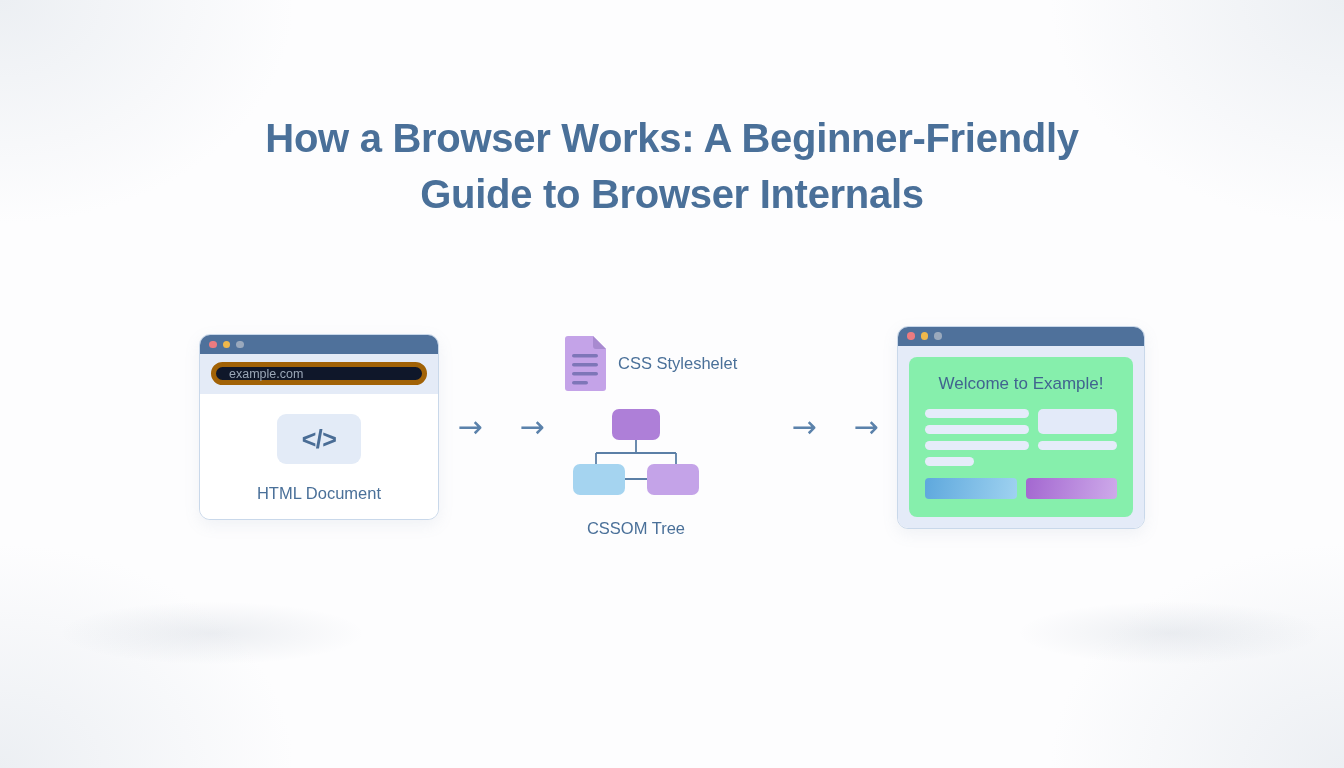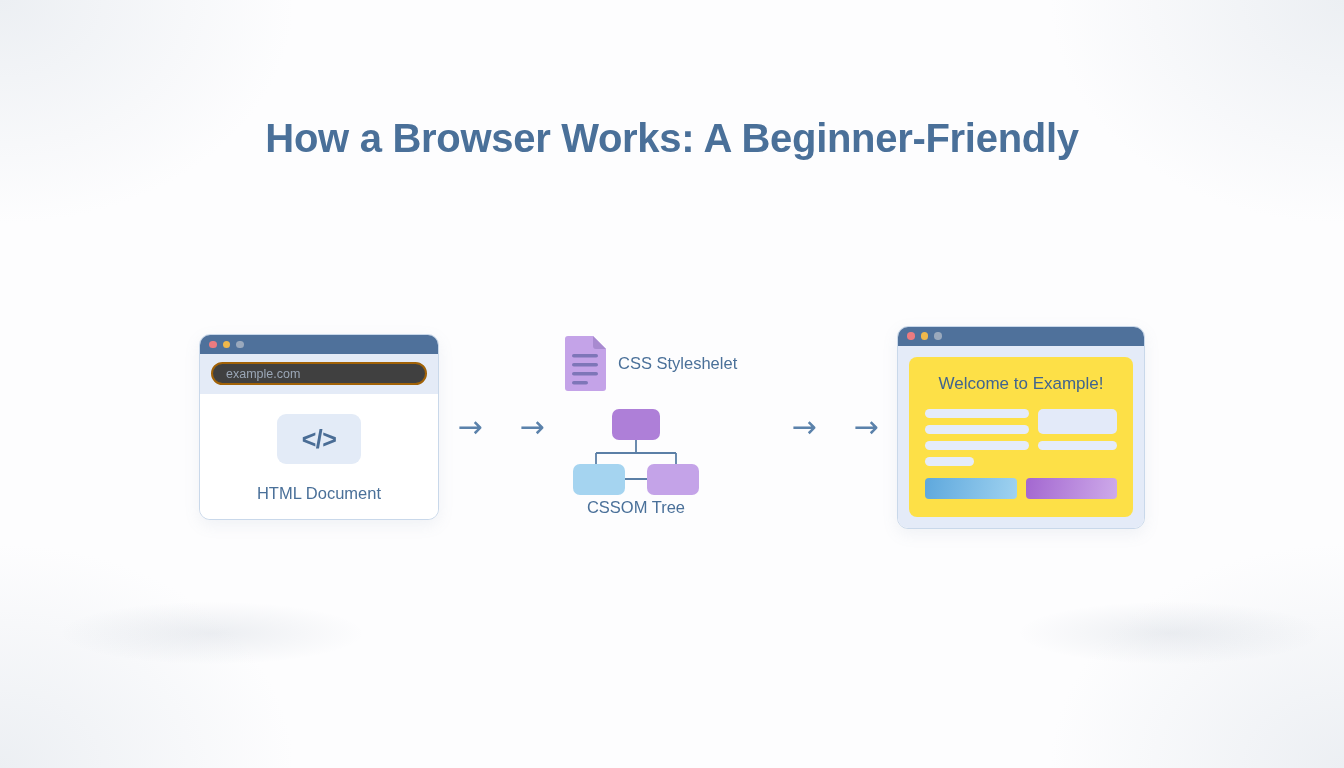--- a/index.html
+++ b/index.html
@@ -94,22 +94,22 @@
     gap: 6px;
   }
   .dot { width: 7.5px; height: 7.5px; border-radius: 50%; flex: none; }
 
   .urlbar-wrap {
     background: #e4ebf7;
     padding: 8px 11px 9px 11px;
   }
   .urlbar {
     height: 23px;
-    background: #404040;
-    border: 2px solid #a16207;
+    background: #0f172a;
+    border: 5px solid #a16207;
     border-radius: 12px;
     display: flex;
     align-items: center;
     padding-left: 13px;
     font-size: 12.5px;
     color: #9aa6b6;
   }
 
   .browser-body {
     background: #ffffff;
@@ -155,33 +155,33 @@
   .dom-wrap { width: 130px; height: 112px; position: relative; }
 
   
   .cssom-group { position: relative; width: 210px; height: 185px; }
   .sheet-row {
     position: absolute; top: 0; left: 0;
     display: flex; align-items: center; gap: 10px; justify-content: flex-end;
   }
   .sheet-label { color: #4a7099; font-size: 16.5px; white-space: nowrap; }
   .cssom-tree { position: absolute; top: 72px; left: 8px; }
-  .cssom-cap  { position: absolute; top: 163px; left: 8px; width: 130px; text-align: center; }
+  .cssom-cap  { position: absolute; top: 184px; left: 8px; width: 130px; text-align: center; }
 
   
   .rt-wrap { width: 130px; height: 110px; position: relative; }
 
   
   .page-window { width: 248px; flex: none; }
   .page-inner {
     background: #e4ebf8;
     padding: 11px;
   }
   .page-card {
-    background: #fde047;
+    background: #86efac;
     border-radius: 8px;
     padding: 17px 16px 18px 16px;
   }
   .welcome {
     color: #41648f;
     font-size: 17px;
     text-align: center;
     margin-bottom: 15px;
     white-space: nowrap;
   }
@@ -203,20 +203,21 @@
 
 <div class="page-bg"></div>
 
 <div class="ground g1"></div>
 <div class="ground g2"></div>
 
 <div class="content">
 
   <h1 class="title">
     <span>How a Browser Works: A Beginner-Friendly</span><br>
+    <span>Guide to Browser Internals</span>
   </h1>
 
   <div class="pipeline">
 
     <div class="browser">
       <div class="titlebar">
         <span class="dot" style="background:#ec7b80"></span>
         <span class="dot" style="background:#f0b84b"></span>
         <span class="dot" style="background:#9aa9bd"></span>
       </div>

